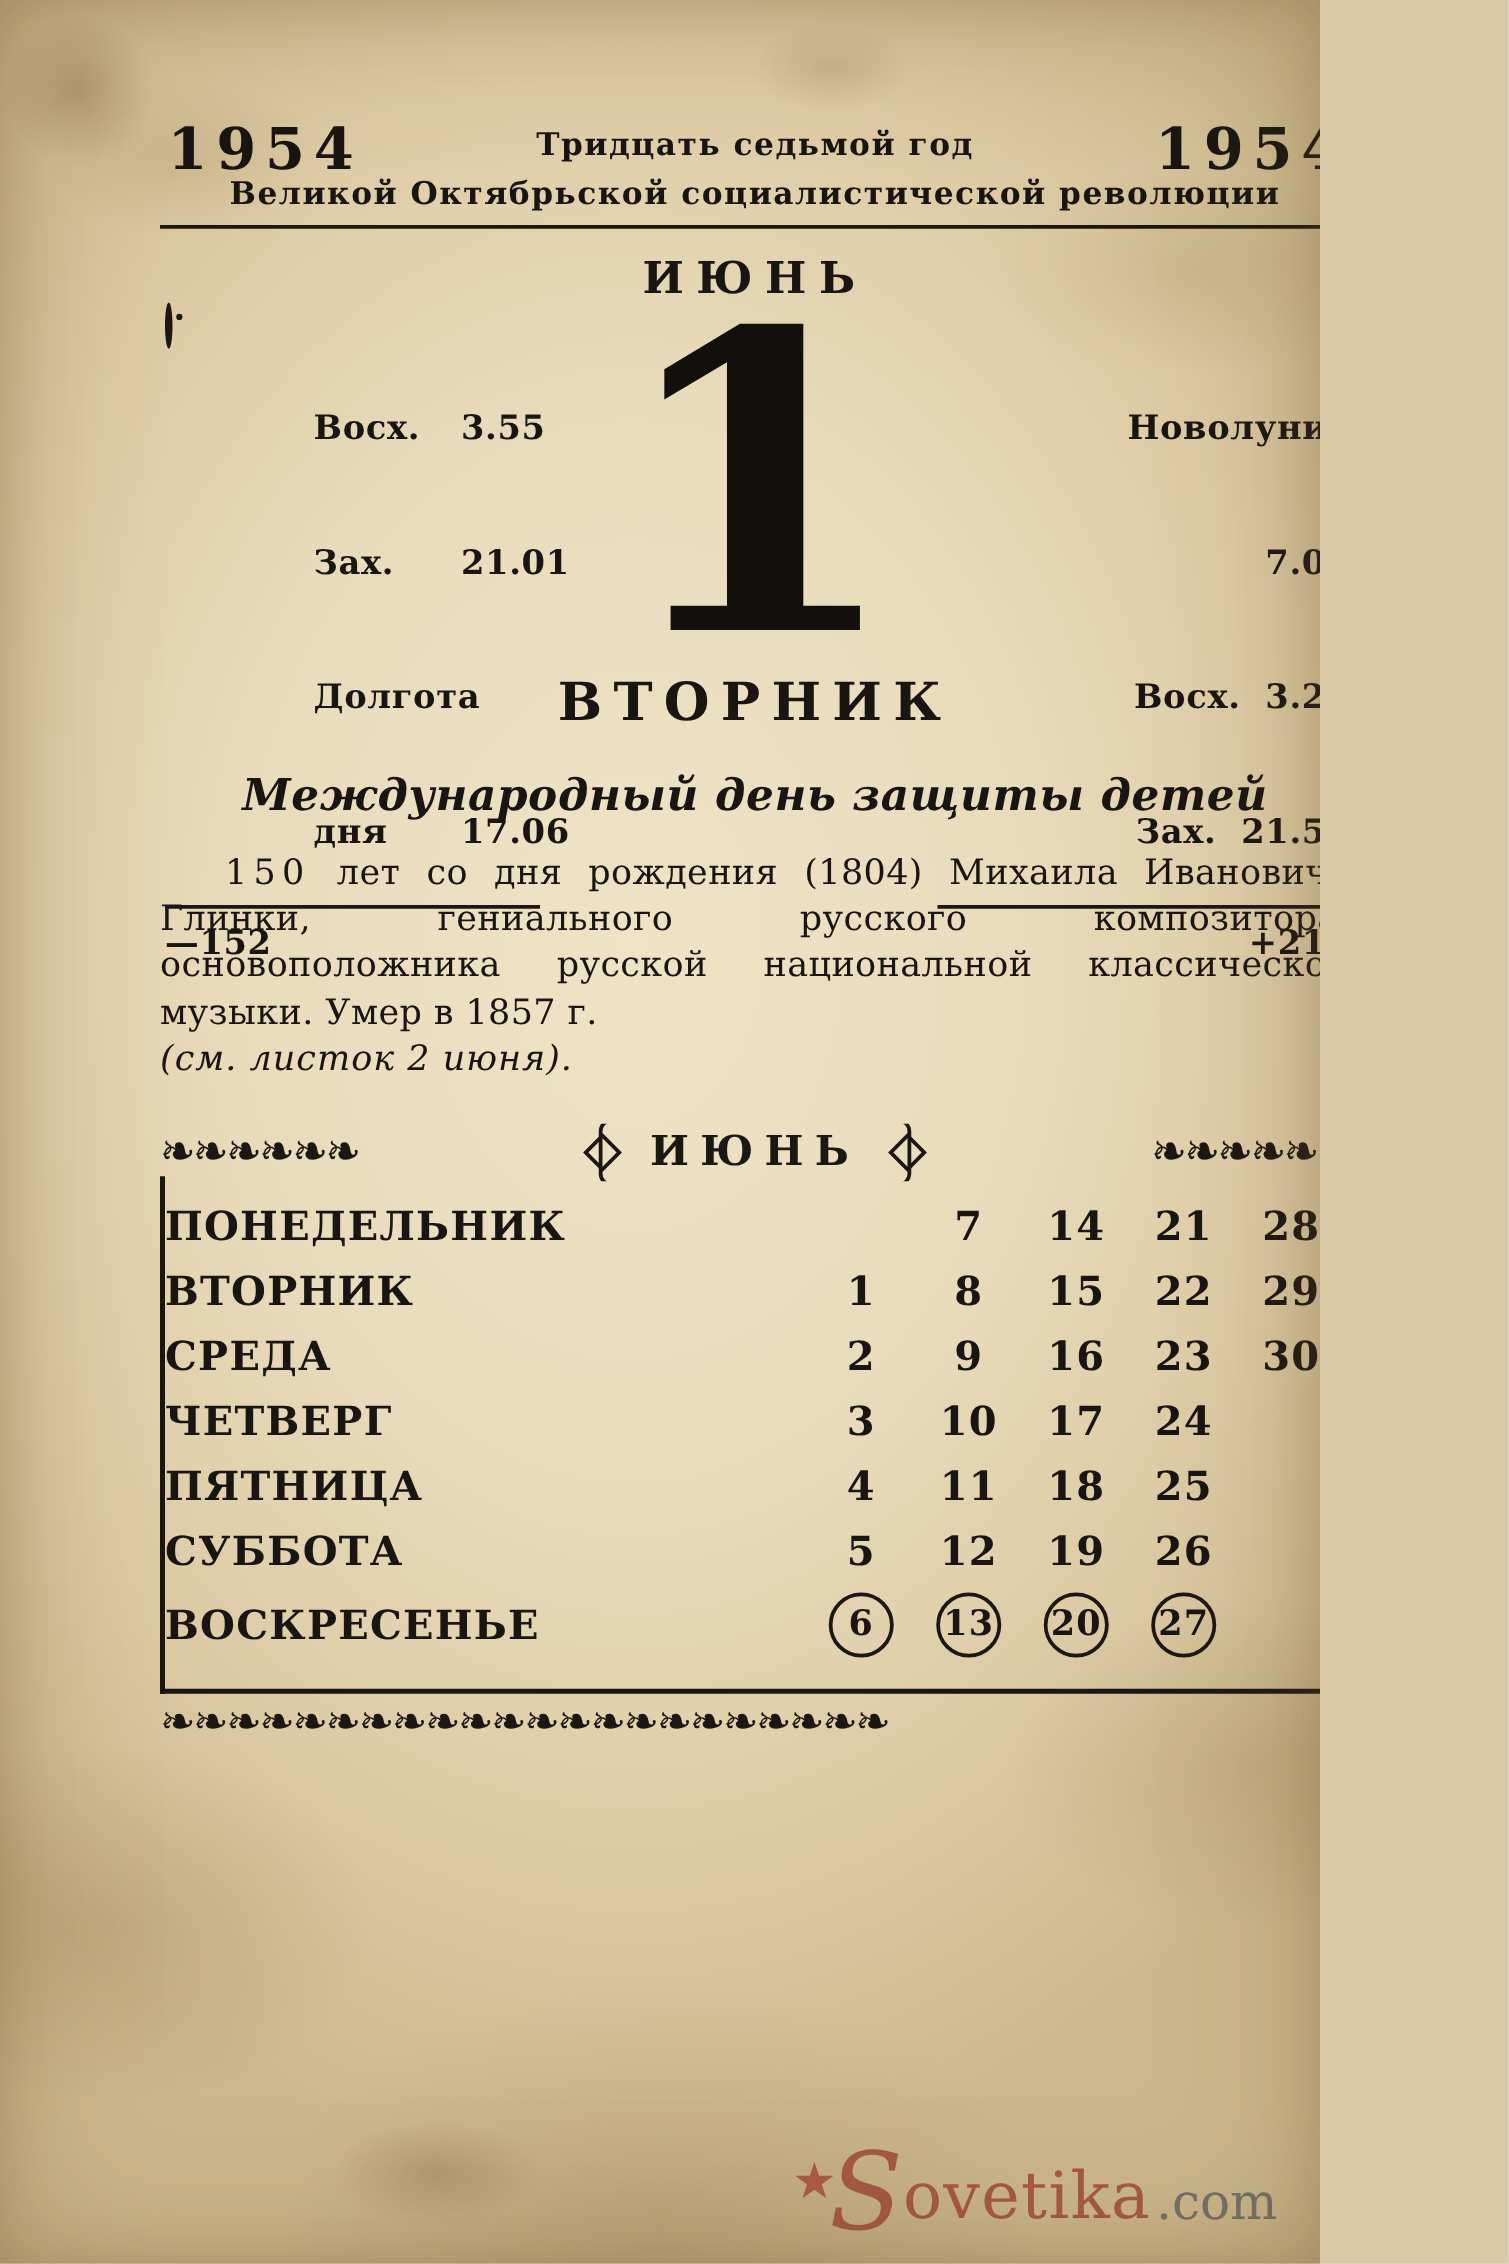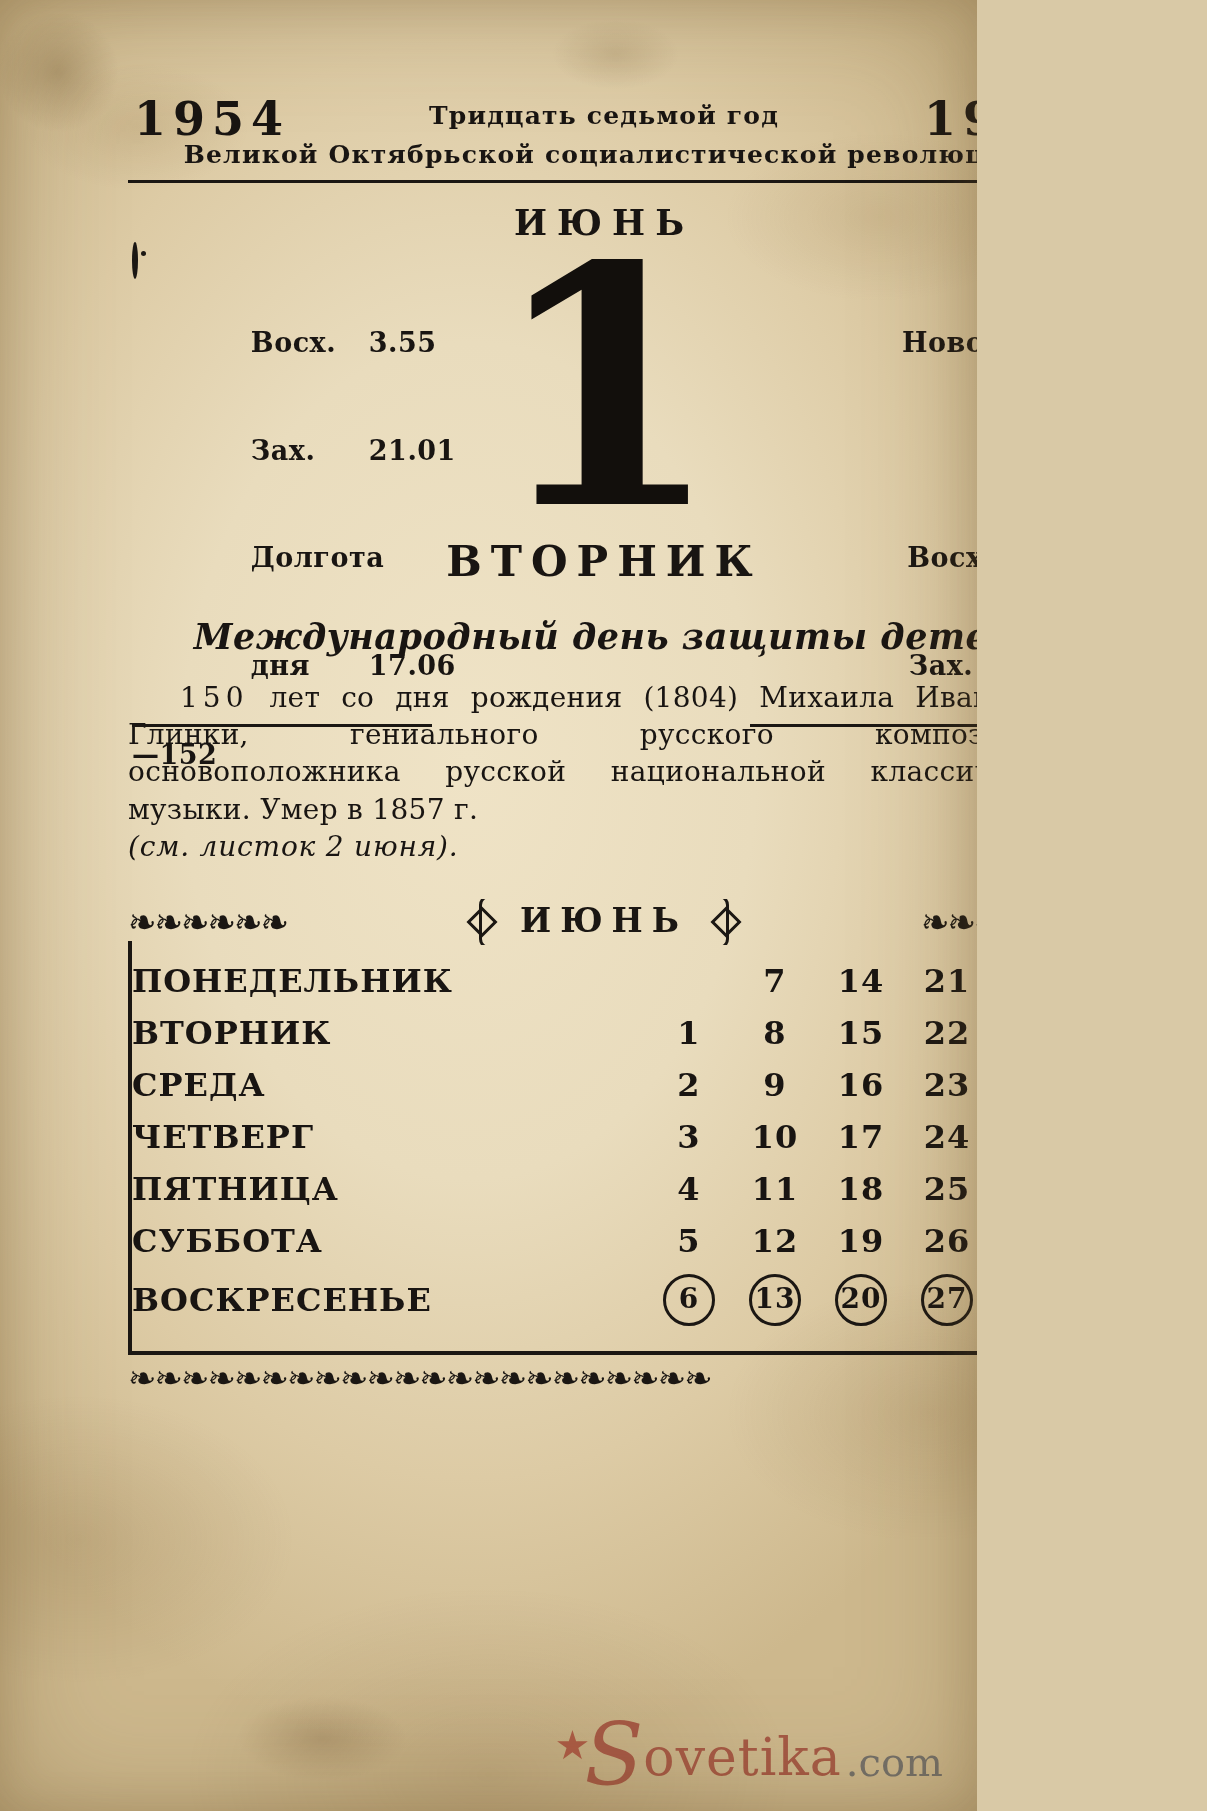--- a/index.html
+++ b/index.html
@@ -10,21 +10,21 @@
     width: 1207px;
     height: 1811px;
     background: #d9c9a6;
     font-family: "Liberation Serif", serif;
     overflow: hidden;
   }
 
   
   #page {
     position: relative;
-    width: 977px;
+    width: 1056px;
     height: 1811px;
     background:
       radial-gradient(ellipse 70% 55% at 48% 42%, #efe3c6 0%, #e9dcbd 42%, #ddcba5 72%, #cdb88d 100%);
     overflow: hidden;
   }
   #page:before {
     
     content: "";
     position: absolute;
     inset: 0;

